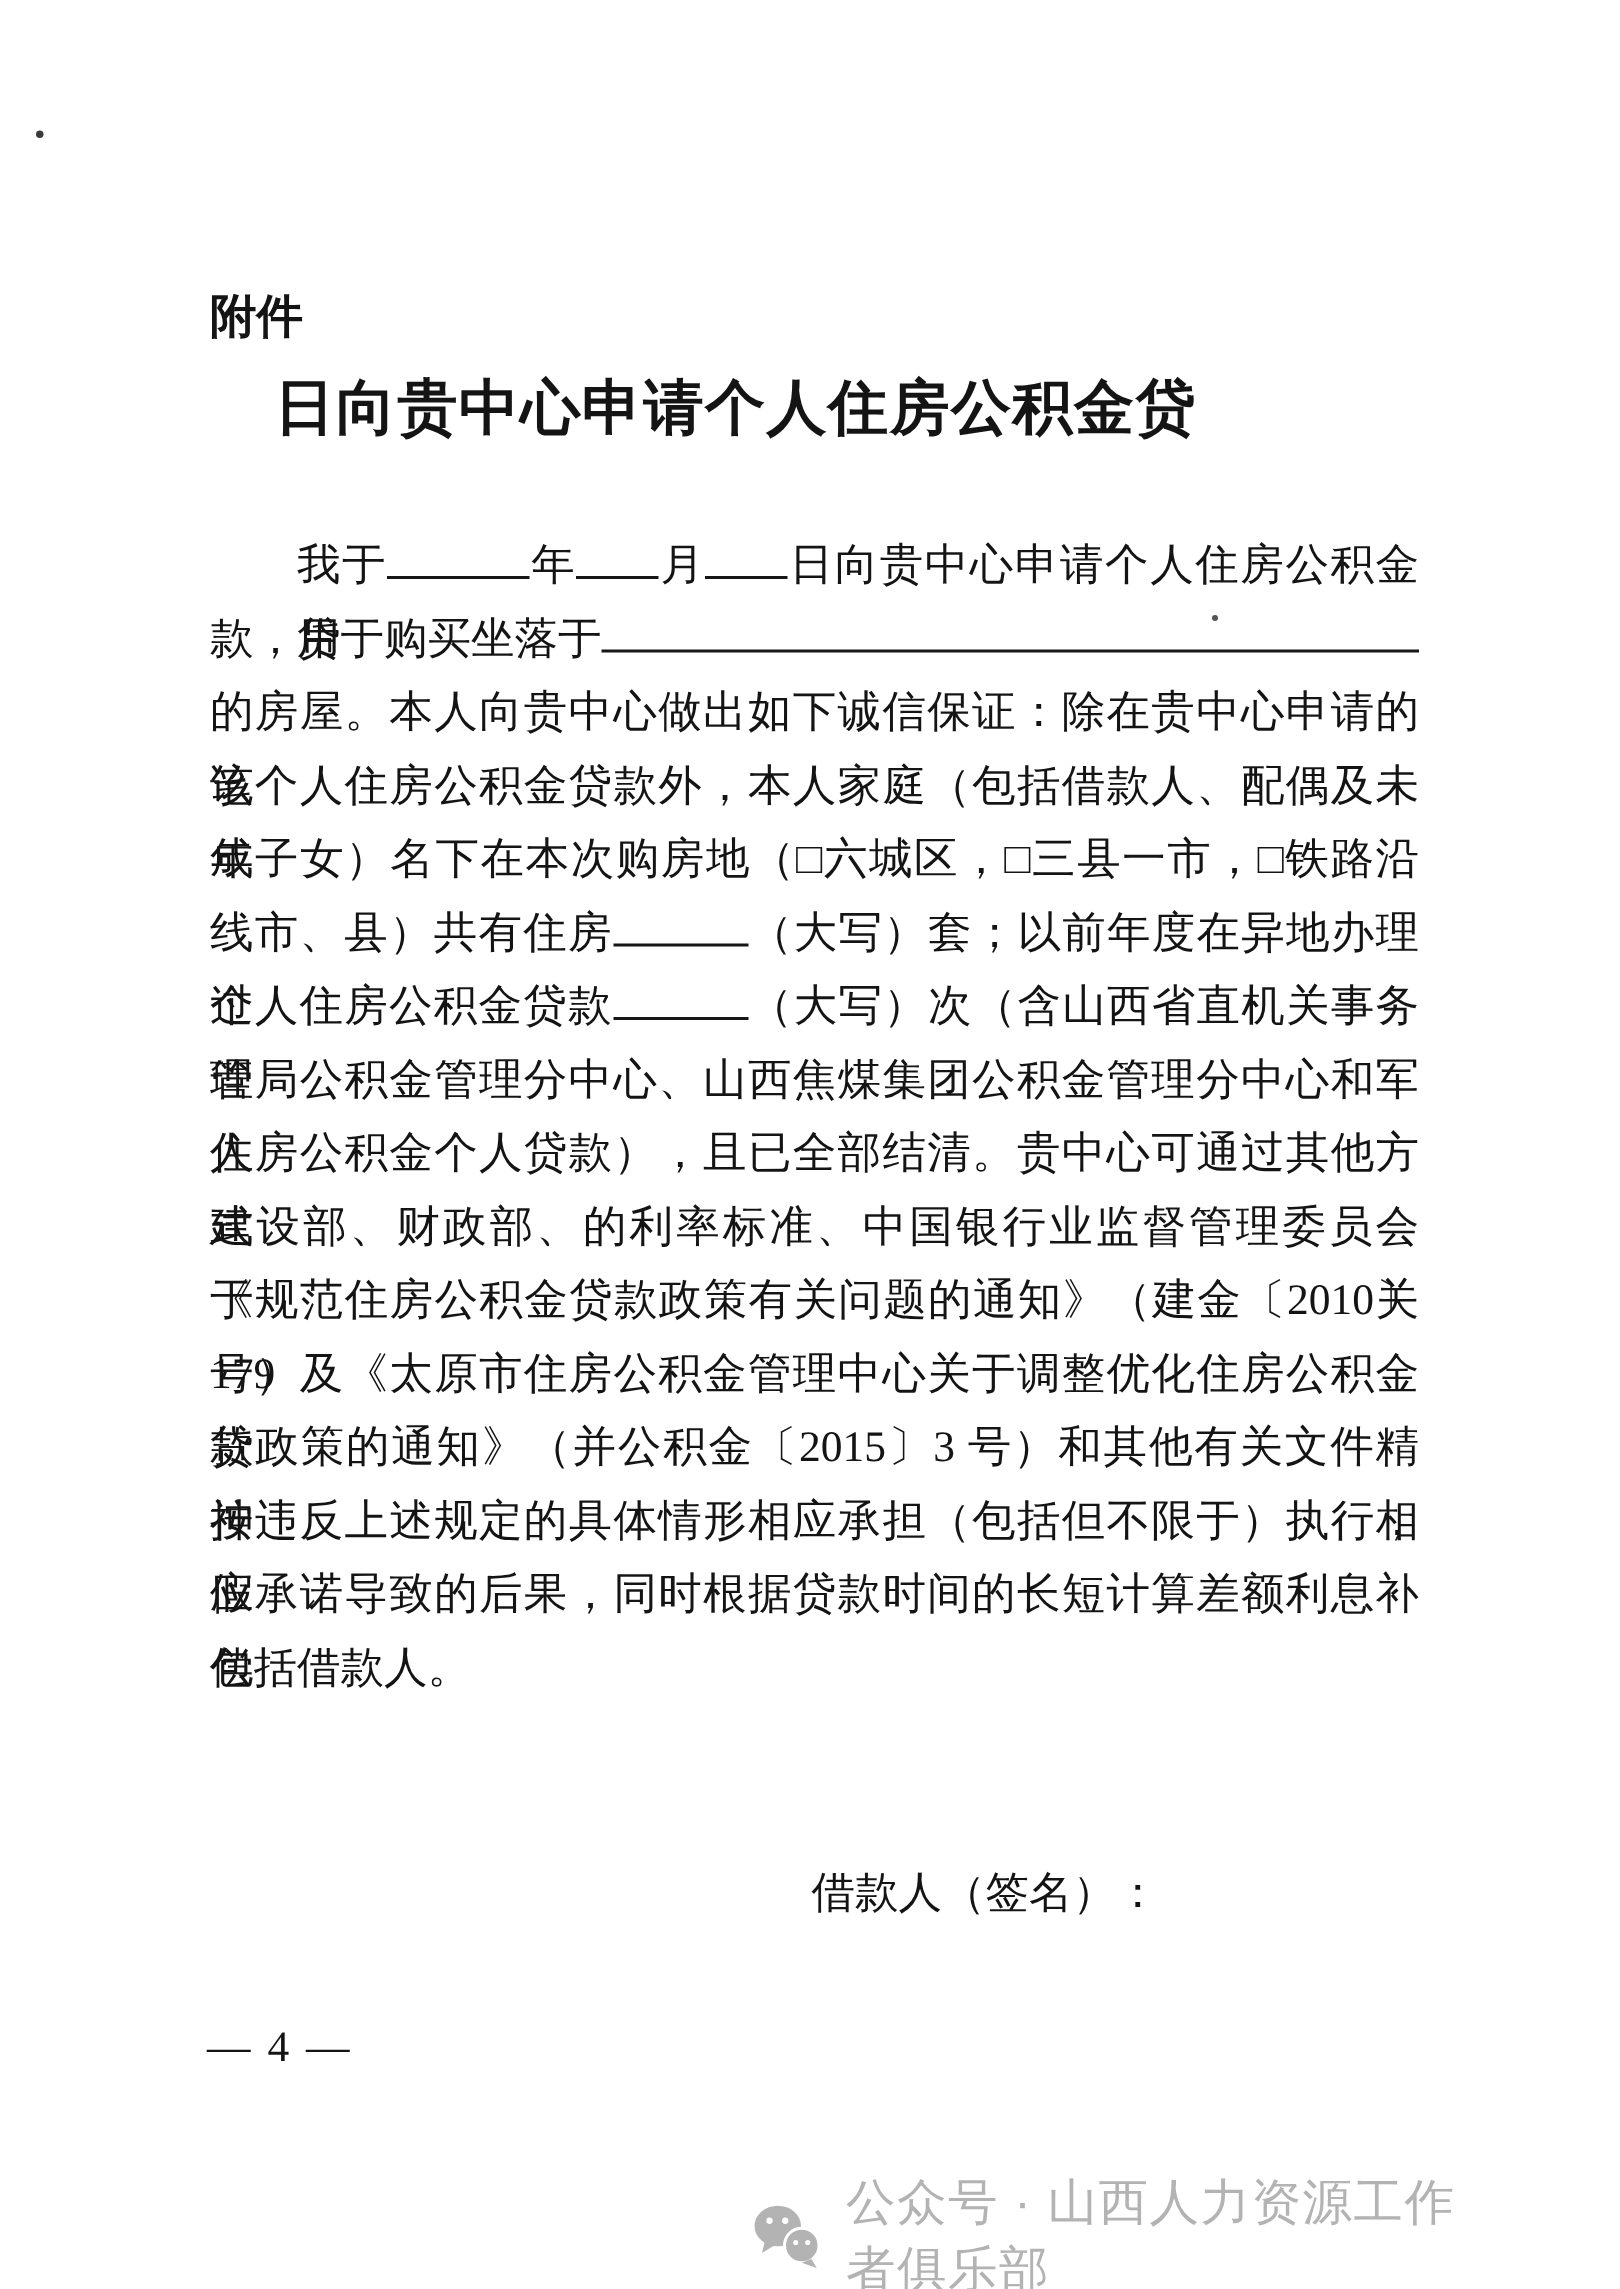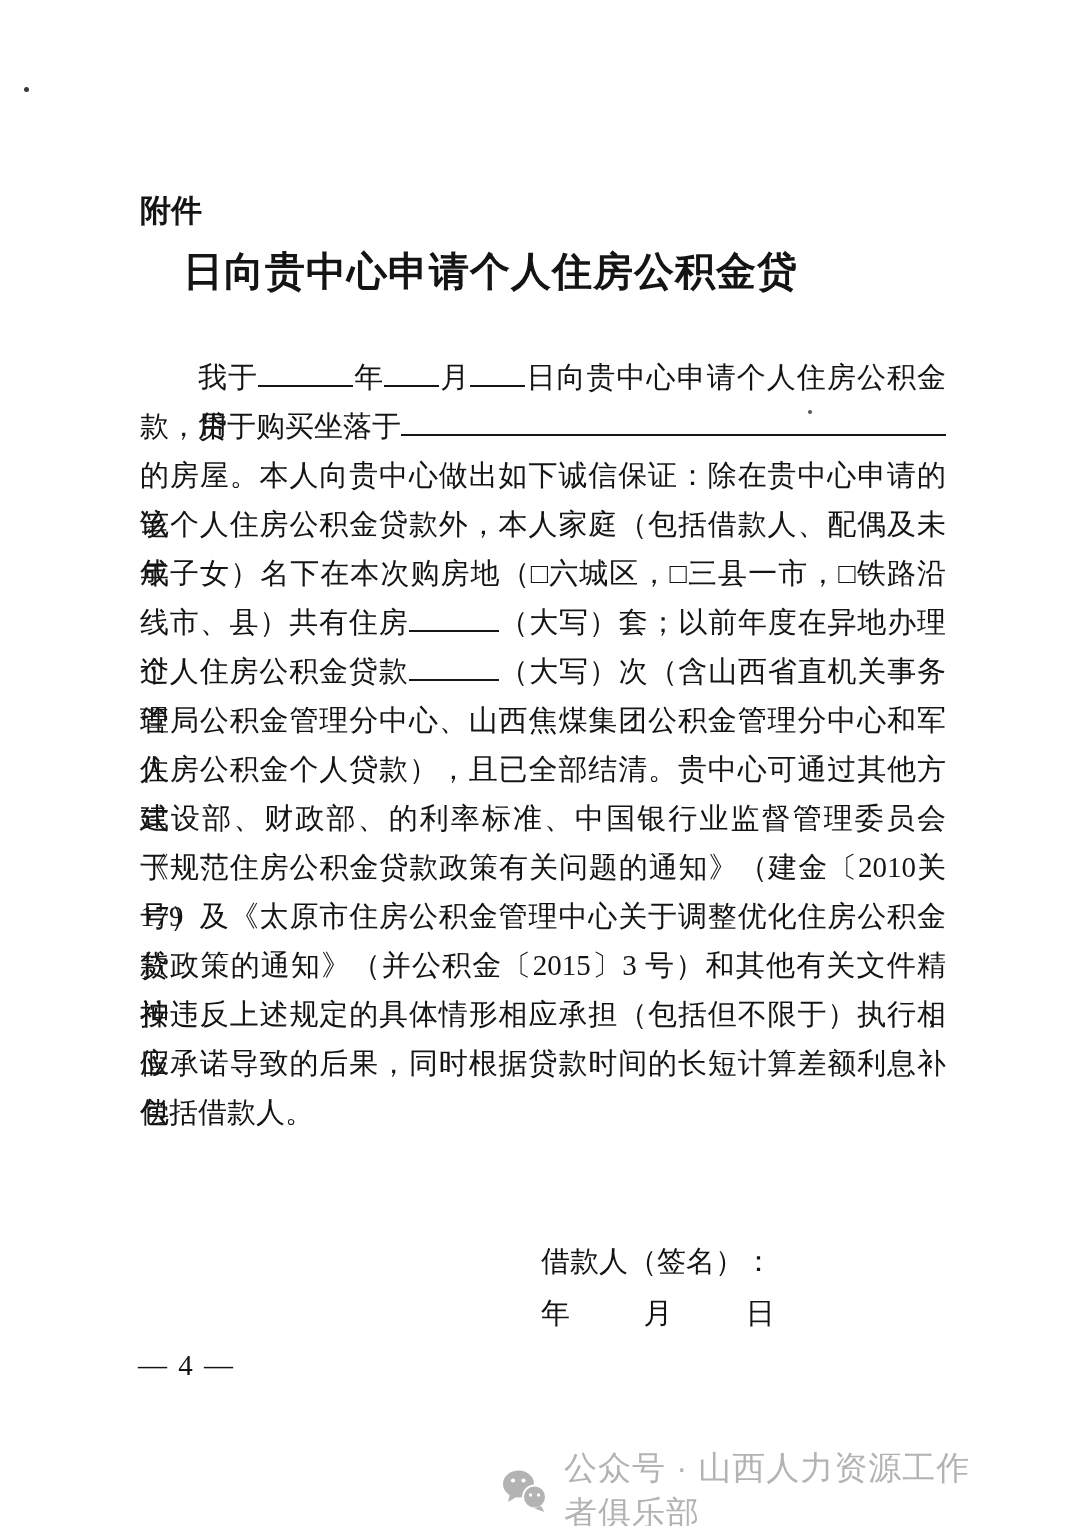--- a/index.html
+++ b/index.html
@@ -88,25 +88,20 @@
       <div class="bline just"><span class="t">于规范住房公积金贷款政策有关问题的通知》（建金〔2010〕179</span></div>
       <div class="bline just"><span class="t">号）及《太原市住房公积金管理中心关于调整优化住房公积金贷</span></div>
       <div class="bline just"><span class="t">款政策的通知》（并公积金〔2015〕3 号）和其他有关文件精神，</span></div>
       <div class="bline just"><span class="t">按违反上述规定的具体情形相应承担（包括但不限于）执行相应</span></div>
       <div class="bline just"><span class="t">假承诺导致的后果，同时根据贷款时间的长短计算差额利息补偿</span></div>
       <div class="bline"><span class="t">包括借款人。</span></div>
     </div>
 
   <div class="sig">
     <div class="sig-name">借款人（签名）：</div>
-    <div class="sig-date">
-      <span>年</span>
-      <span>月</span>
-      <span>日</span>
-    </div>
   </div>
 
   <div class="footer-page">— 4 —</div>
 
   <div class="watermark" style="color: rgb(179, 179, 179);">
     <span>
       <svg width="50" height="48" viewBox="0 0 50 48" xmlns="http://www.w3.org/2000/svg">
         <g fill="currentColor">
           <ellipse cx="18.5" cy="17" rx="15.5" ry="13.5"></ellipse>
           <polygon points="10,27 8,35 17,29.5"></polygon>

